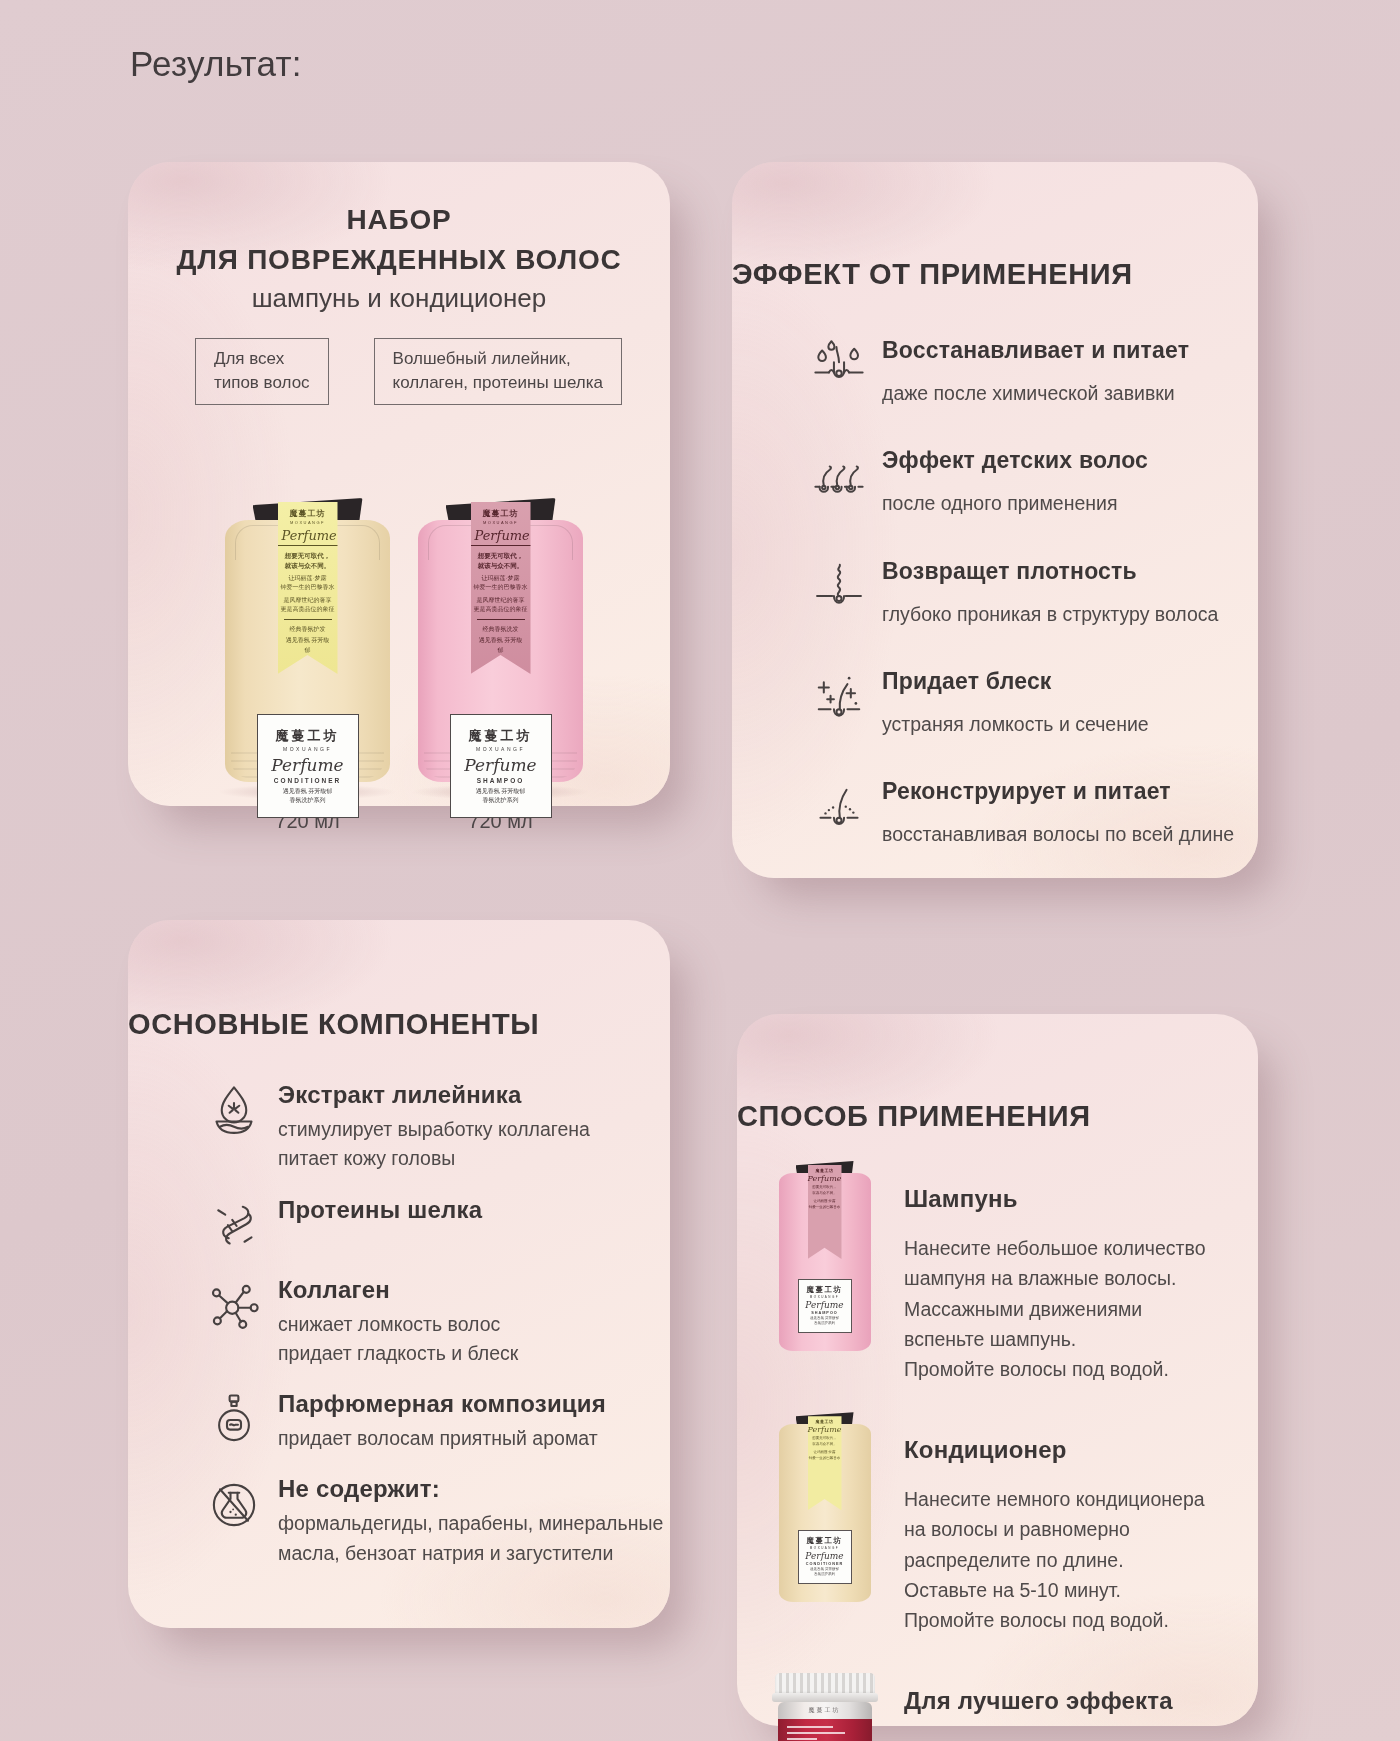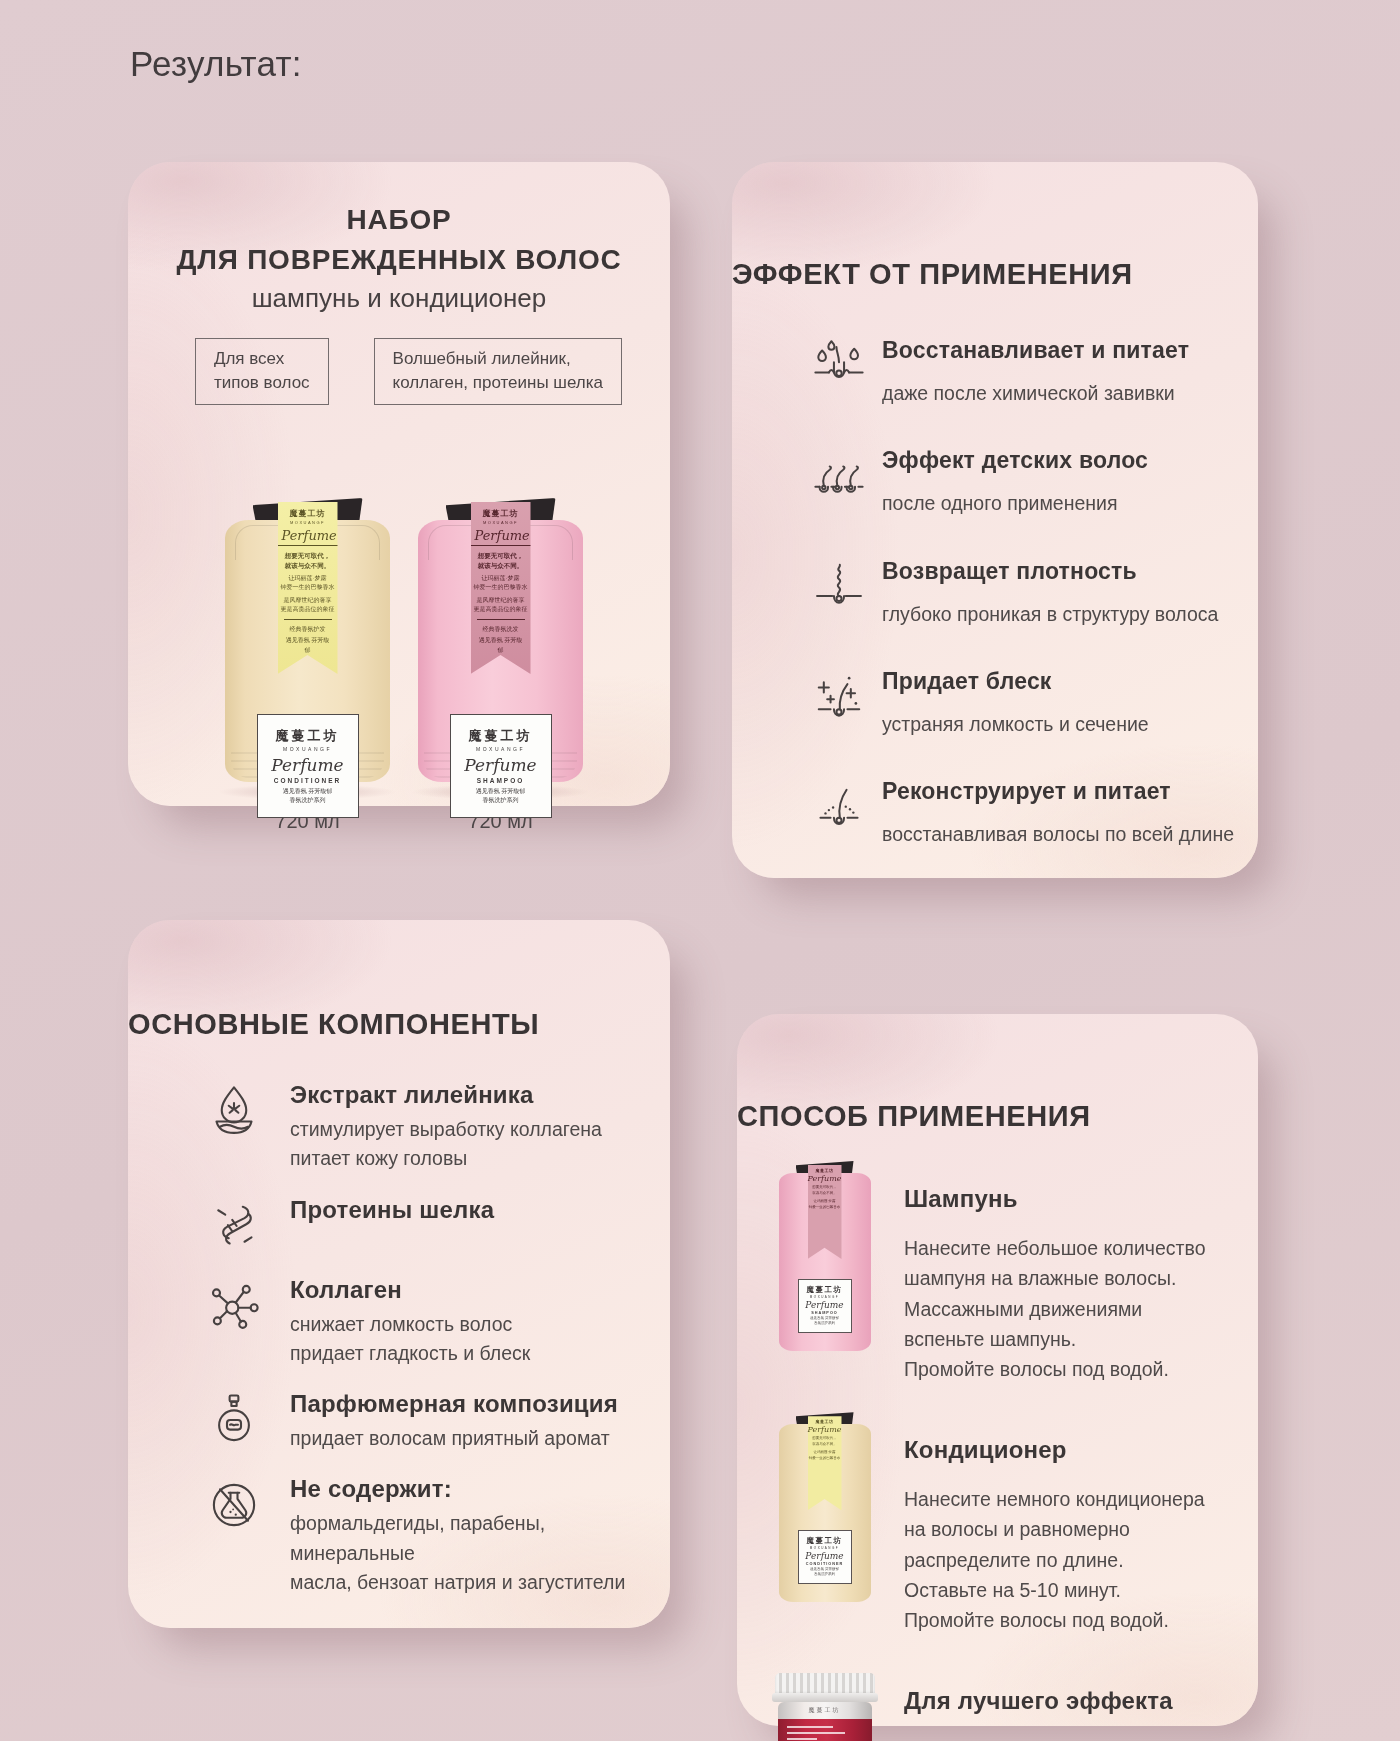--- a/index.html
+++ b/index.html
@@ -77,21 +77,21 @@
   .card-effects .card-title{padding-top:72px;}
   .effects-list{position:relative;margin-top:46px;padding-left:80px;}
   .effect-item{display:flex;gap:16px;margin-bottom:40px;align-items:flex-start;}
   .item-icon{flex:none;color:#474141;}
   .effect-item .item-icon{width:54px;height:54px;}
   .it-title{font-size:23px;font-weight:700;color:#3b3636;letter-spacing:.2px;}
   .it-text{font-size:19.5px;color:#4f4a4a;margin-top:15px;line-height:1.45;}
 
   .card-components .card-title{padding-top:64px;}
   .comp-list{position:relative;margin-top:40px;padding-left:78px;}
-  .comp-item{display:flex;gap:28px;margin-bottom:22px;align-items:flex-start;}
+  .comp-item{display:flex;gap:16px;margin-bottom:22px;align-items:flex-start;}
   .comp-item .item-icon{width:56px;height:56px;margin-top:2px;}
   .comp-item .it-title{font-size:24px;}
   .comp-item .it-text{margin-top:6px;line-height:1.5;}
 
   
   .card-usage .card-title{padding-top:62px;}
   .usage-list{position:relative;margin-top:26px;padding-left:30px;}
   .usage-item{display:flex;gap:22px;margin-bottom:26px;align-items:flex-start;}
   .usage-img{width:115px;flex:none;display:flex;justify-content:center;}
   .usage-body{padding-top:26px;}

